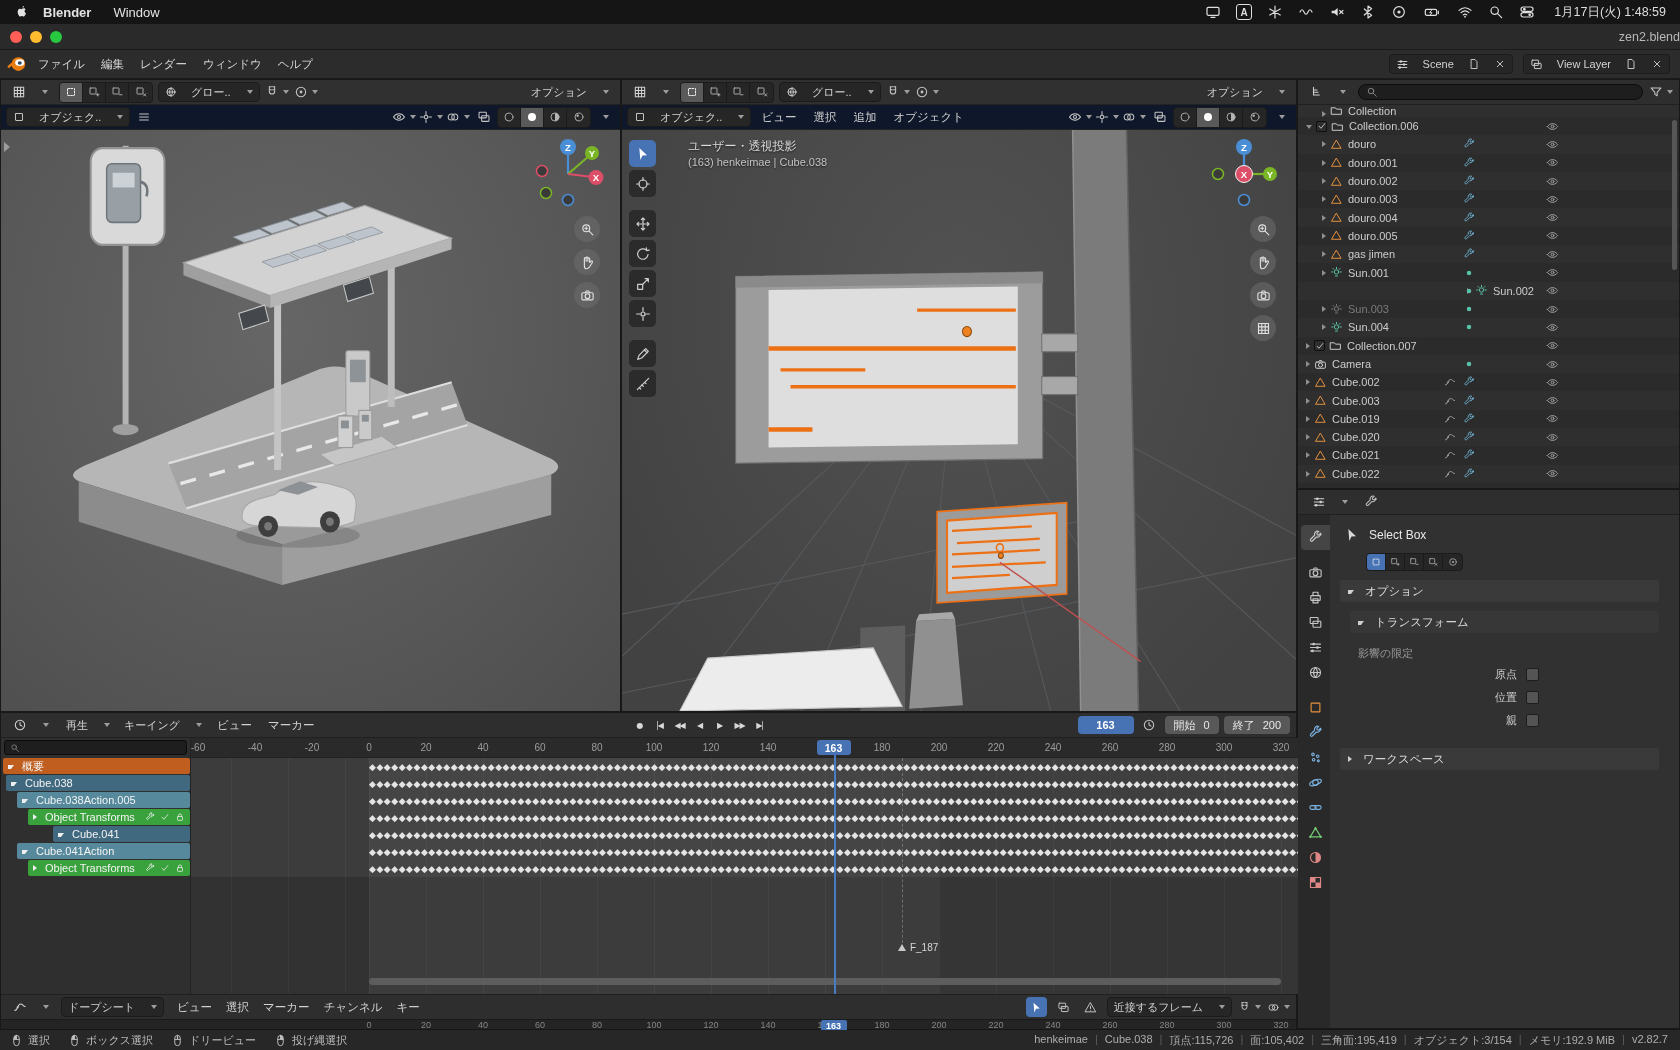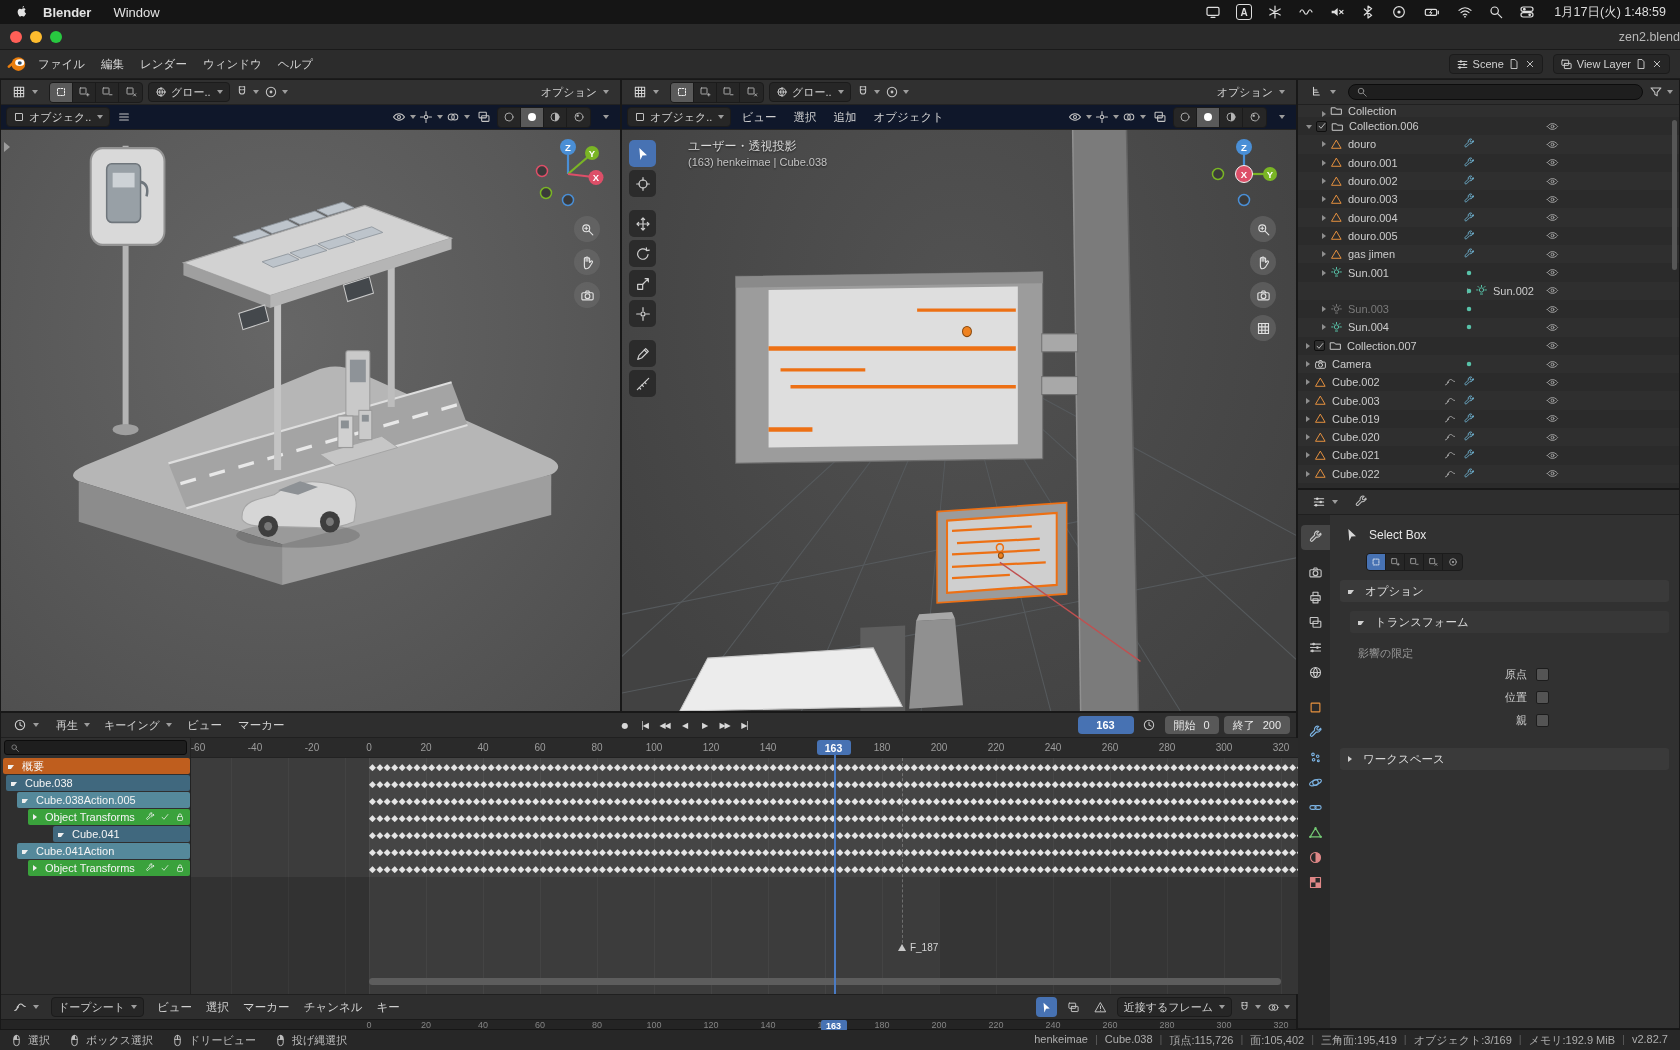--- a/index.html
+++ b/index.html
@@ -29,21 +29,21 @@
 
 
 #topbar{position:absolute;left:0;top:50px;width:1680px;height:29px;background:#2c2c2c;border-bottom:1px solid #1c1c1c;display:flex;align-items:center;padding:0 6px}
 #tb-logo{width:22px;height:22px;flex:none;margin-right:2px}
 .tbmenu{font-size:11.5px;color:#d4d4d4;padding:0 8px;height:100%;display:inline-flex;align-items:center}
 #tb-tabs{display:flex;height:100%;margin-left:8px}
 .tbtab{font-size:11.5px;color:#bdbdbd;padding:0 11px;height:100%;display:inline-flex;align-items:center;border-right:1px solid #272727}
 .tbtab.active{background:#3f3f3f;color:#fff}
 .tbtab.plus{color:#9c9c9c;padding:0 8px}
 .tbw{margin-left:10px}
-.dd{display:inline-flex;align-items:center;gap:4px;background:#262626;border:1px solid #1b1b1b;border-radius:4px;height:20px;padding:0 6px;font-size:11px;color:#d2d2d2;white-space:nowrap}
+.dd{display:inline-flex;align-items:center;gap:14px;background:#262626;border:1px solid #1b1b1b;border-radius:4px;height:20px;padding:0 6px;font-size:11px;color:#d2d2d2;white-space:nowrap}
 .dd.plain{background:transparent;border:none}
 .btn{display:inline-flex;align-items:center;justify-content:center;height:20px;min-width:21px;border-radius:4px;color:#c4c4c4;gap:2px;flex:none}
 .btn.on{background:#4772b3;color:#fff}
 .seg{display:inline-flex;background:#262626;border:1px solid #1b1b1b;border-radius:4px;overflow:hidden;flex:none}
 .sb{width:23px;height:19px;display:inline-flex;align-items:center;justify-content:center;color:#b5b5b5;border-right:1px solid #1b1b1b}
 .sb:last-child{border-right:none}
 .sb.on{background:#5a5a5a;color:#fff}
 .sb.blue{background:#4772b3;color:#fff}
 
 
@@ -83,21 +83,21 @@
 .badges{position:absolute;right:204px;display:flex;gap:7px;align-items:center}
 .oleye{position:absolute;right:120px;color:#9f9f9f;display:inline-flex}
 .vscroll{position:absolute;right:2px;width:5px;border-radius:3px;background:#565656}
 
 
 #props{left:1297px;top:489px;width:383px;height:540px;background:#313131}
 #props-header{height:25px;background:#2e2e2e;border-bottom:1px solid #202020;display:flex;align-items:center;gap:10px;padding:0 8px}
 #pt-col{position:absolute;left:0;top:25px;width:32px;bottom:0;background:#292929;padding-top:10px;display:flex;flex-direction:column;align-items:flex-end}
 .ptab{width:29px;height:25px;display:flex;align-items:center;justify-content:center;border-radius:4px 0 0 4px;flex:none}
 .ptab.active{background:#454545}
-#props-content{position:absolute;left:32px;top:25px;right:0;bottom:0;padding:12px 10px 0 10px;overflow:hidden}
+#props-content{position:absolute;left:32px;top:25px;right:0;bottom:0;padding:12px 20px 0 10px;overflow:hidden}
 .tool-title{display:flex;gap:9px;align-items:center;font-size:12px;color:#e8e8e8;margin-left:4px}
 #prop-seg{margin:10px 0 2px 26px}
 .phead{height:22px;background:#3a3a3a;border-radius:3px;display:flex;align-items:center;gap:7px;padding:0 8px;font-size:11.5px;color:#dcdcdc;margin-top:9px}
 .phead .exp{border-left-color:#cfcfcf}.phead .exp.down{border-top-color:#cfcfcf}
 .phead.psub{margin-left:10px;background:#373737}
 .plabel-dim{color:#9a9a9a;font-size:11px;margin:13px 0 2px 18px}
 .pcheckrow{display:flex;align-items:center;justify-content:flex-end;gap:9px;height:23px;padding-right:120px;font-size:11px;color:#cfcfcf}
 .pbox{width:13px;height:13px;background:#545454;border:1px solid #1d1d1d;border-radius:2px;flex:none}
 
 
@@ -2106,21 +2106,21 @@
         <span class="stat">henkeimae</span>
         <span class="sep">|</span>
         <span class="stat">Cube.038</span>
         <span class="sep">|</span>
         <span class="stat">頂点:115,726</span>
         <span class="sep">|</span>
         <span class="stat">面:105,402</span>
         <span class="sep">|</span>
         <span class="stat">三角面:195,419</span>
         <span class="sep">|</span>
-        <span class="stat">オブジェクト:3/169</span>
+        <span class="stat">オブジェクト:3/154</span>
         <span class="sep">|</span>
         <span class="stat">メモリ:192.9 MiB</span>
         <span class="sep">|</span>
         <span class="stat">v2.82.7</span>
       </span>
   </div>
 
 </div>
 
 </body></html>

